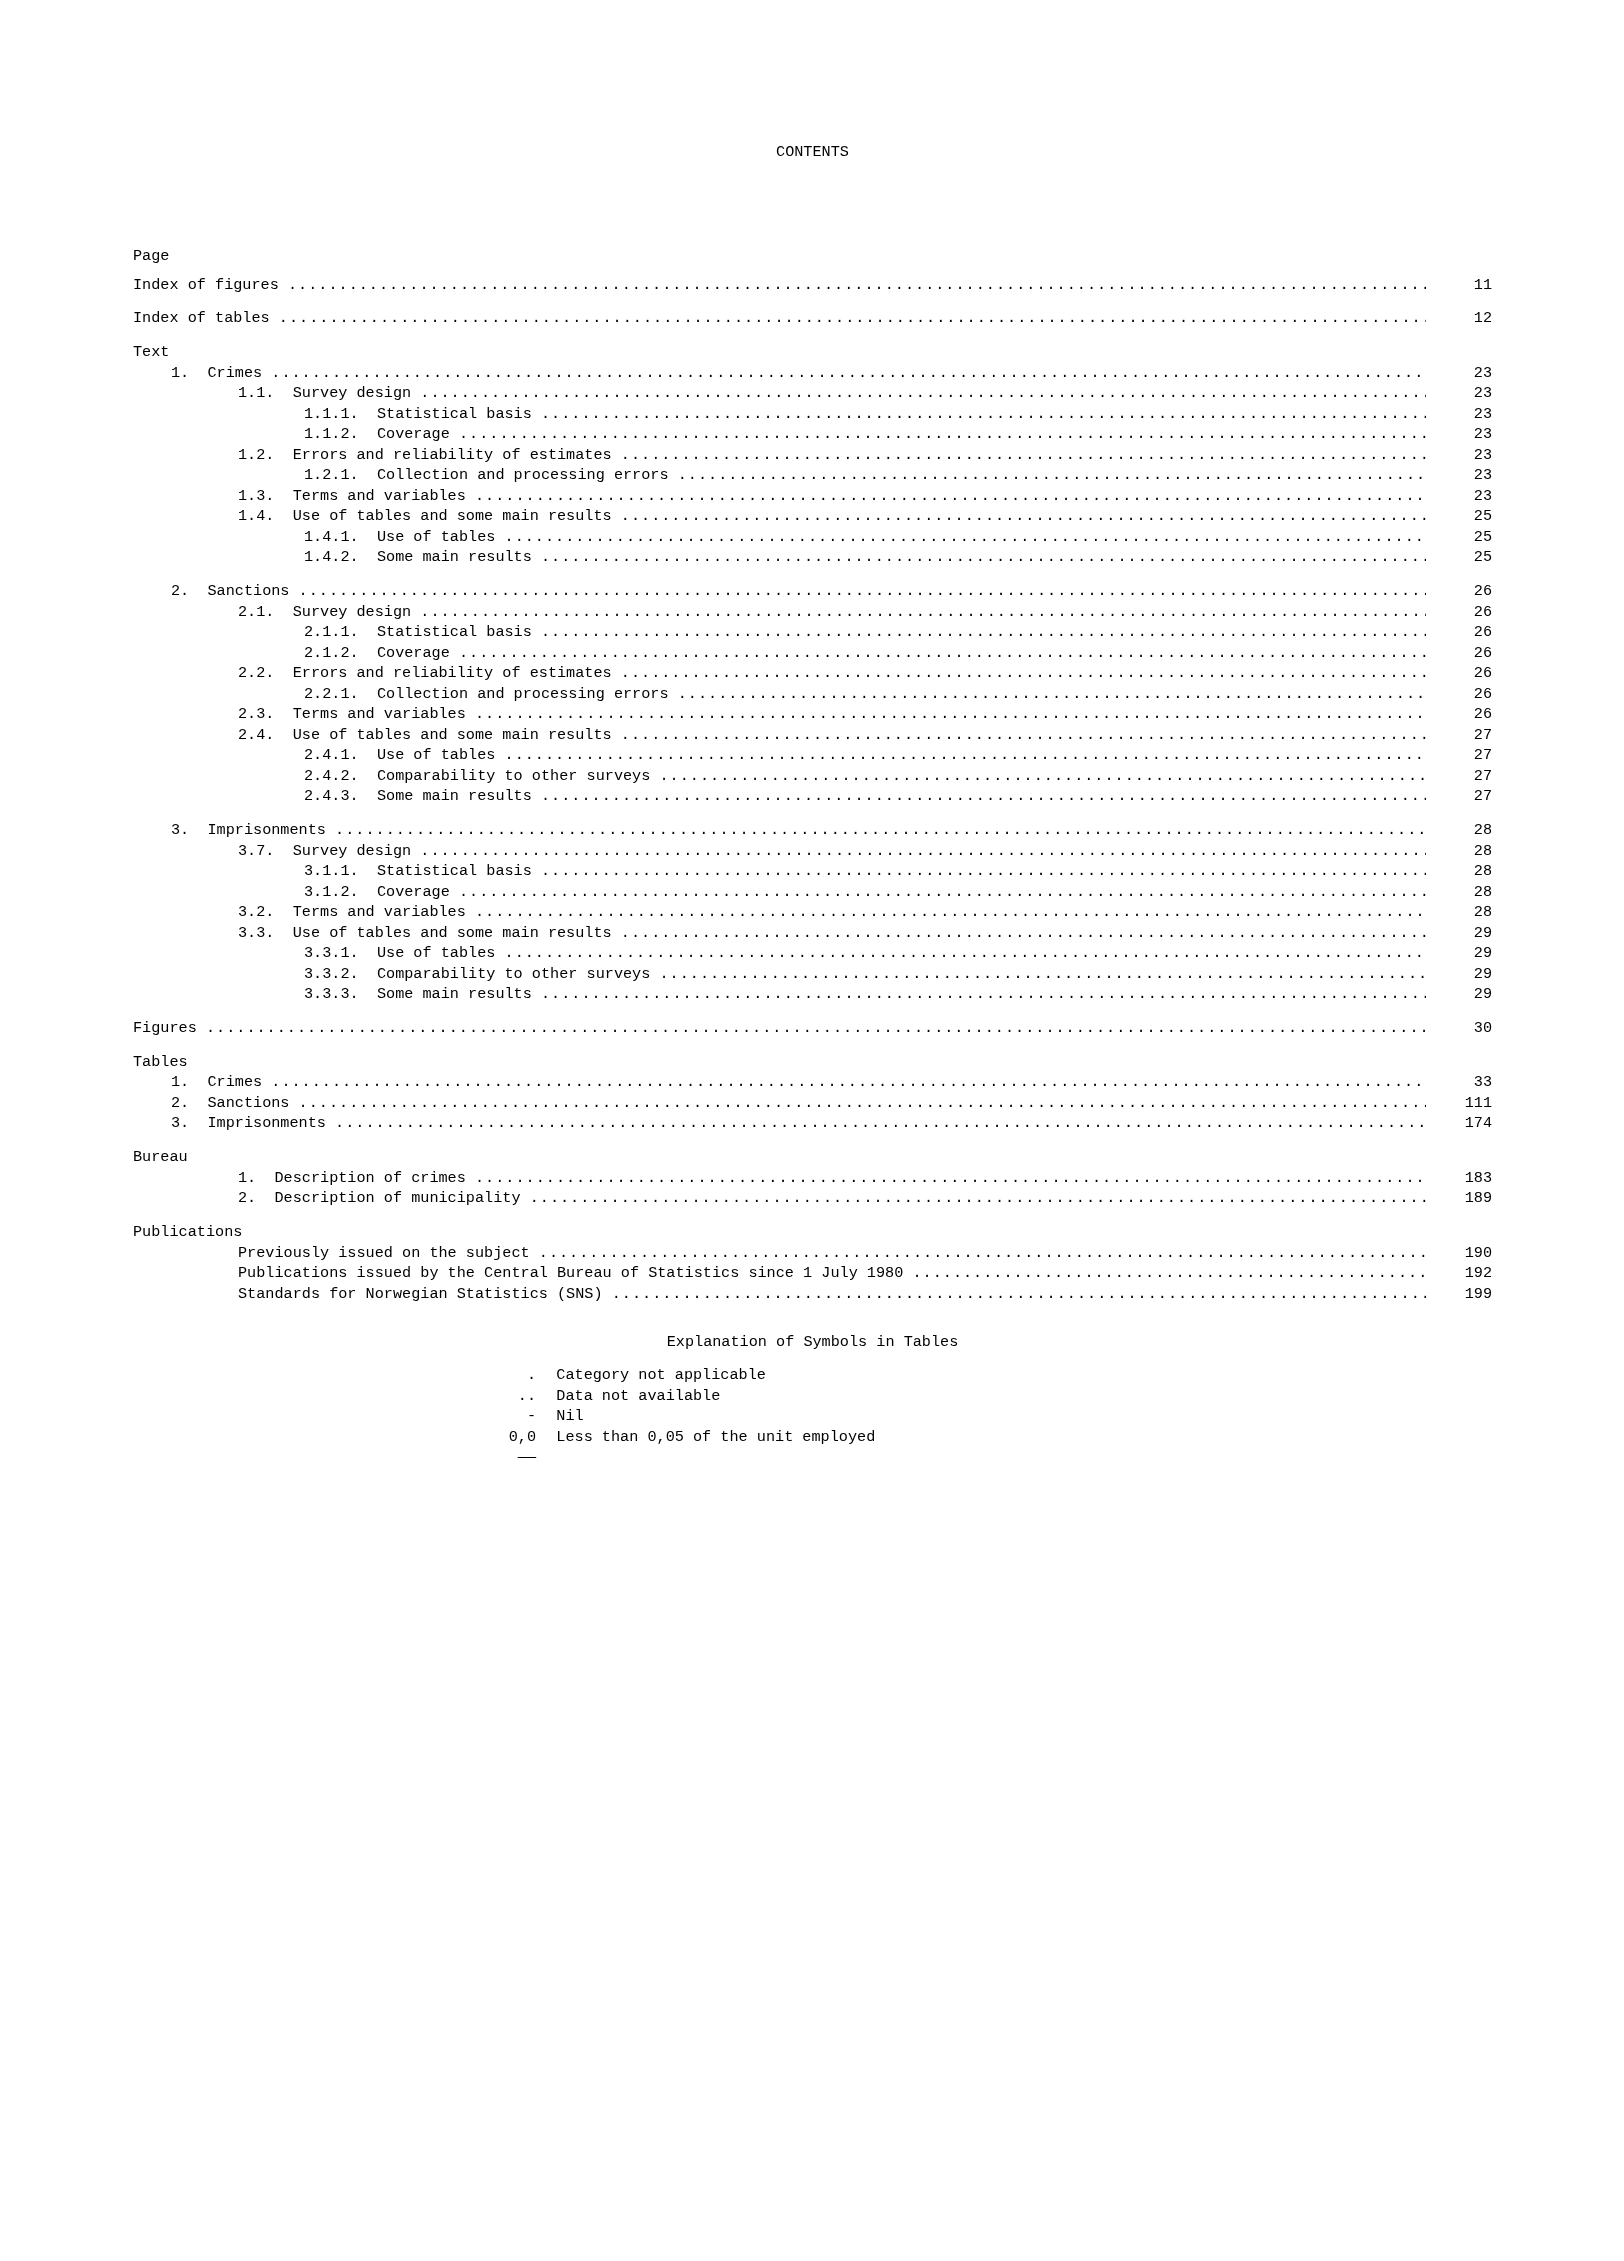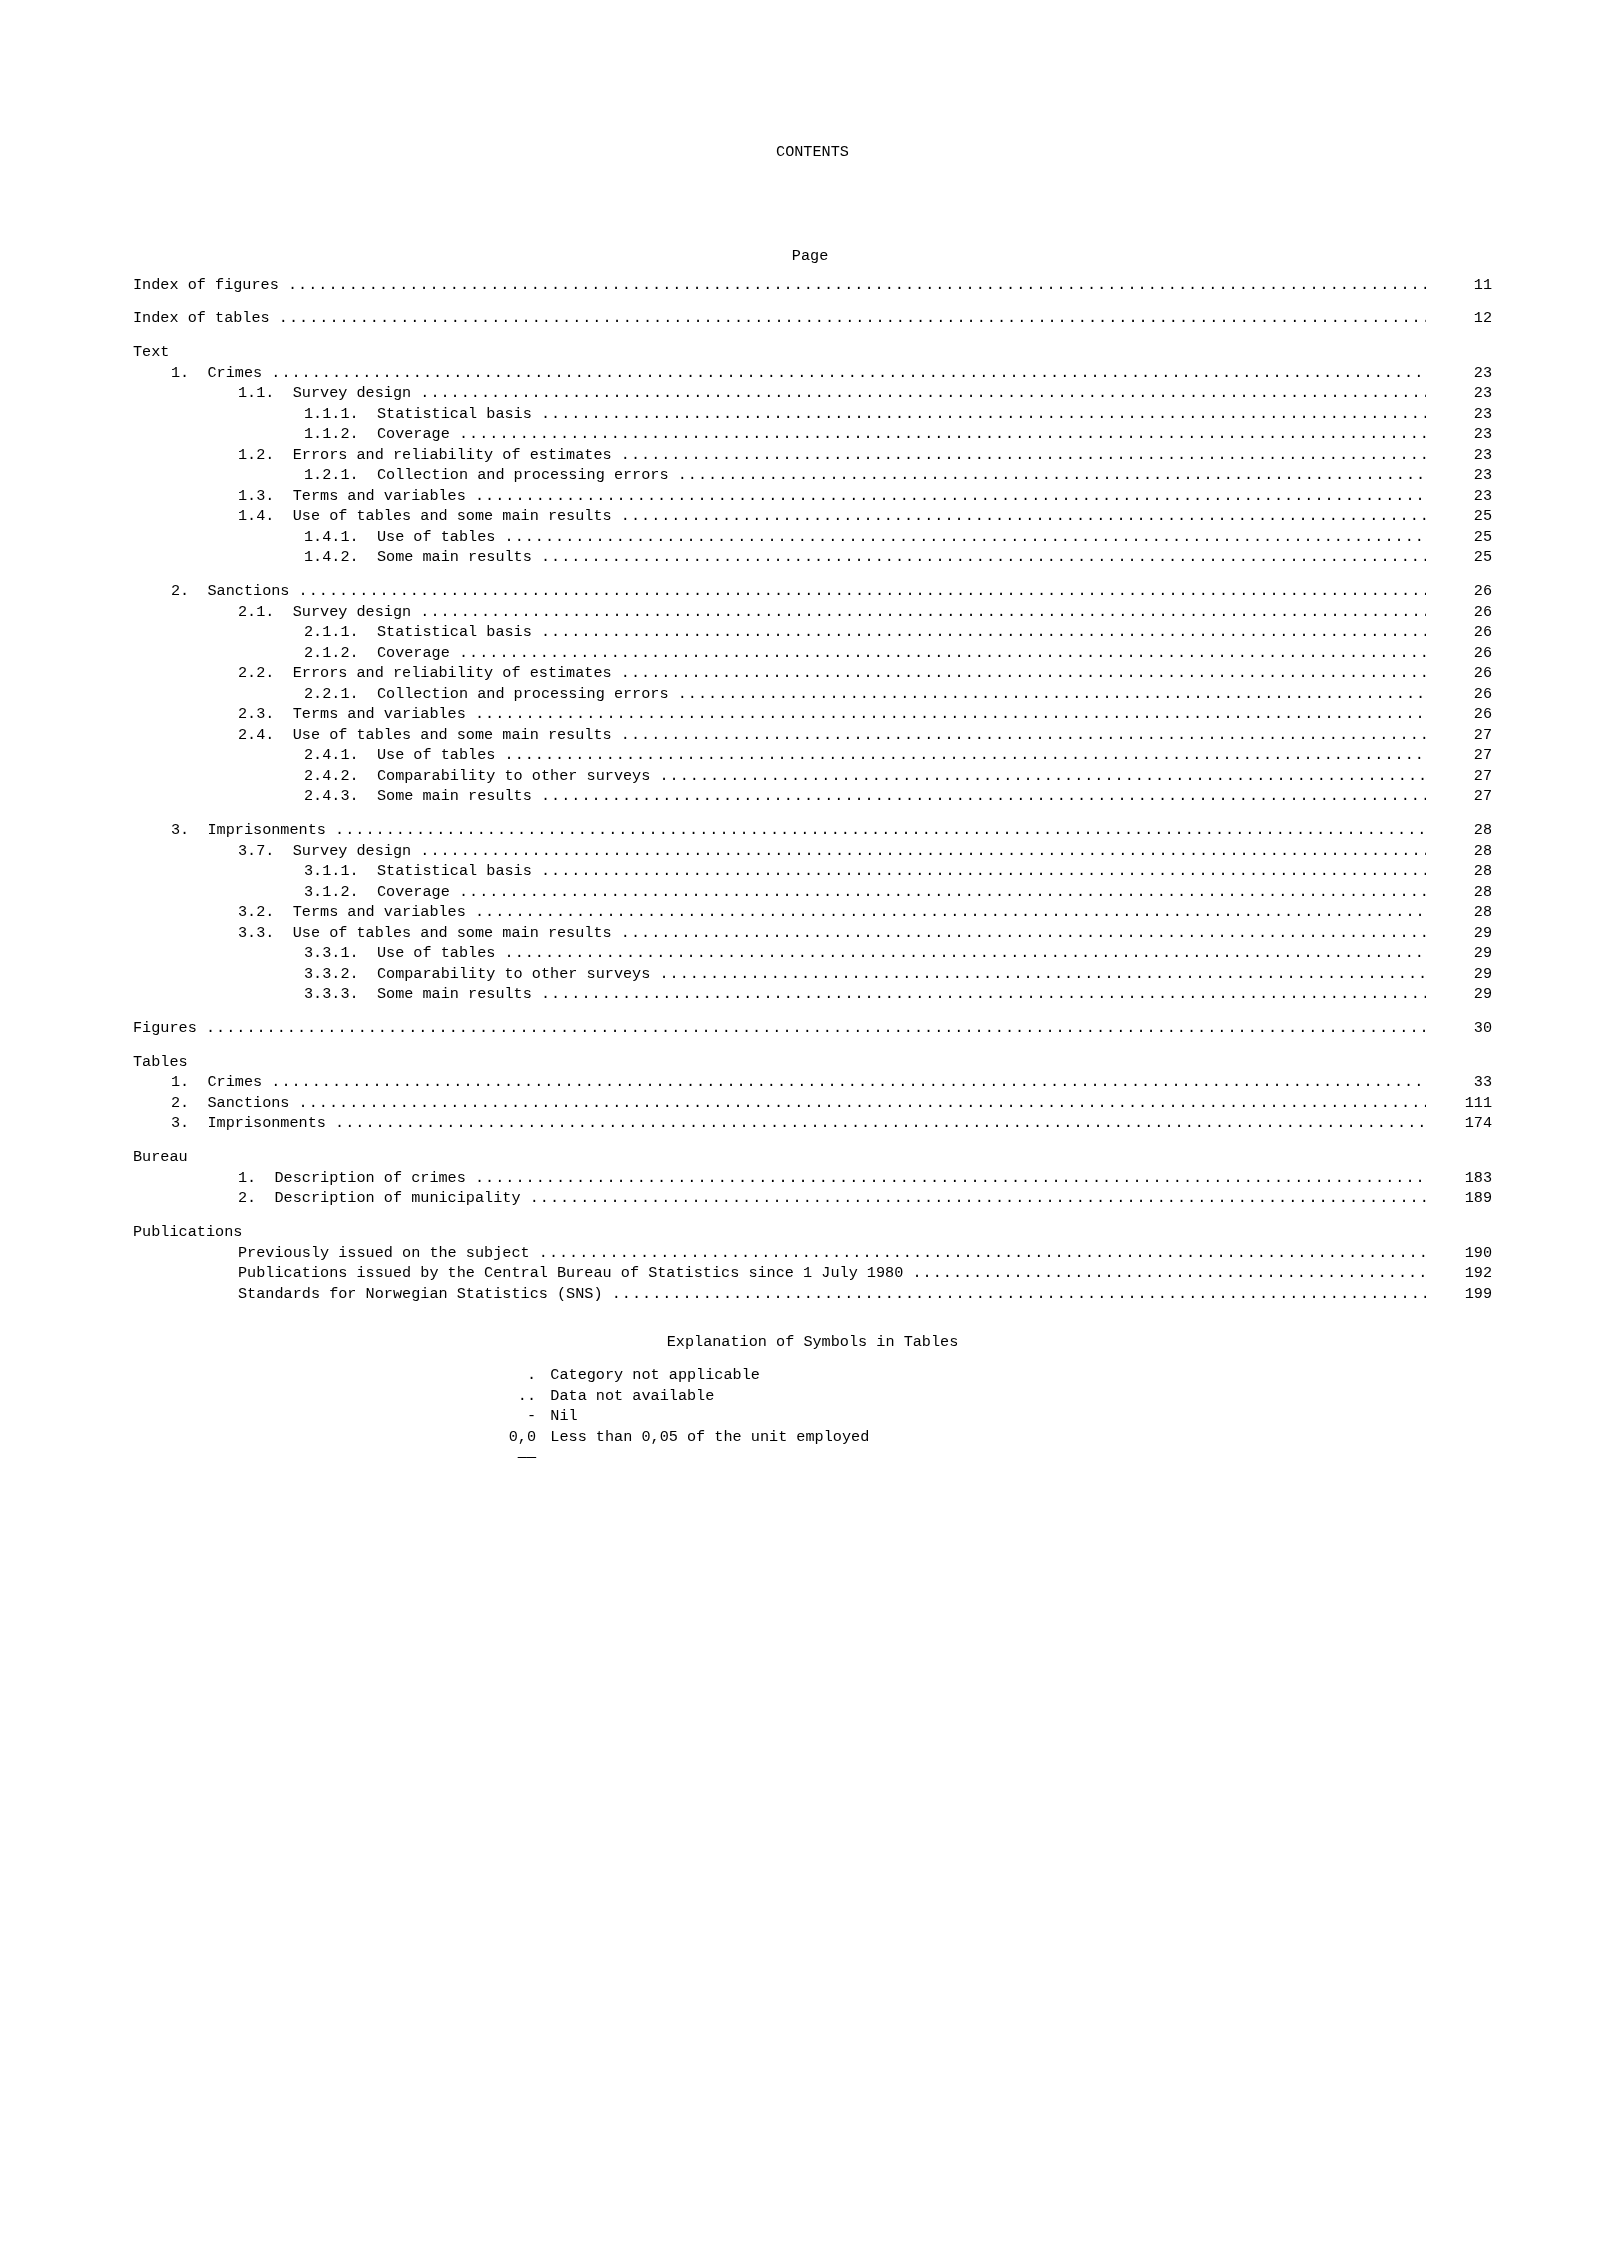--- a/index.html
+++ b/index.html
@@ -10,21 +10,21 @@
       margin: 0;
       padding: 143px 133px;
       width: 1625px;
       box-sizing: border-box;
     }
     .title {
       text-align: center;
       margin-bottom: 86px;
     }
     .page-header {
-      text-align: center;
+      text-align: left;
       margin-bottom: 9.5px;
       padding-right: 4.8px;
     }
     .toc-row {
       display: flex;
       align-items: baseline;
       white-space: nowrap;
       line-height: 1.35;
     }
     .toc-label {
@@ -70,20 +70,21 @@
       width: 667px;
     }
     .sym-mark {
       width: 57px;
       text-align: right;
       padding-right: 14.3px;
     }
     .sym-text {
       flex: 1;
       white-space: pre-wrap;
+      margin-left: 6px;
     }
   </style>
 </head>
 <body>
 
 <div class="title">CONTENTS</div>
 
 <div class="page-header">Page</div>
 
 <div id="toc">

